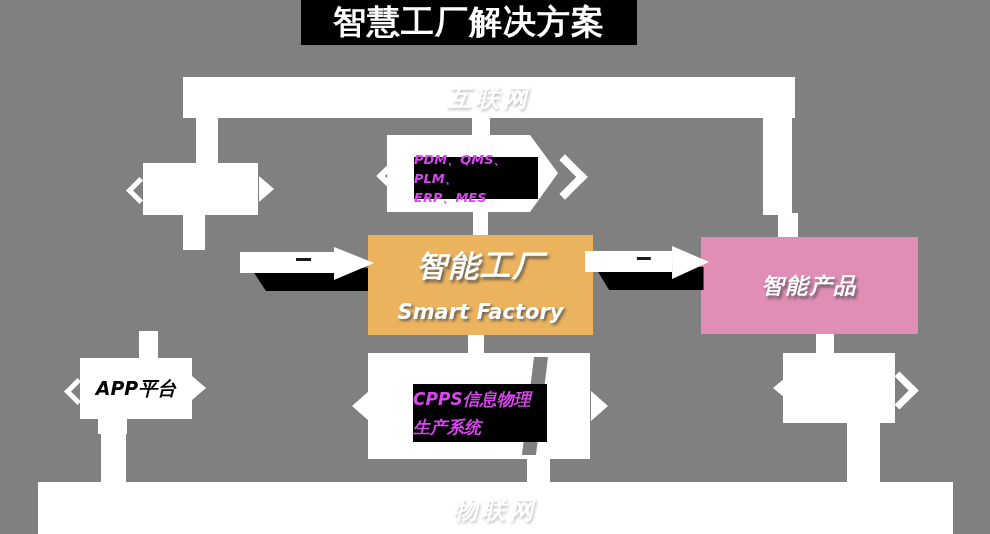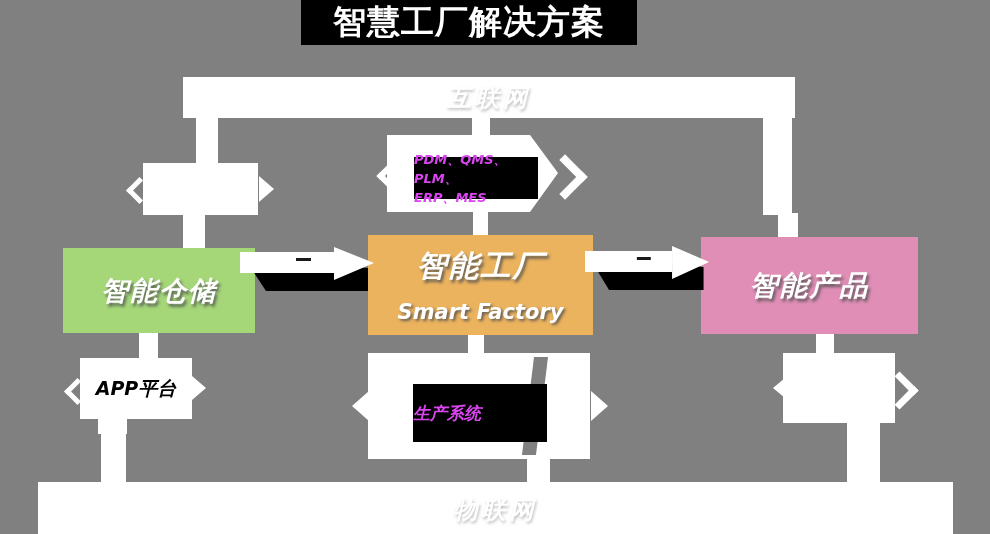--- a/index.html
+++ b/index.html
@@ -14,21 +14,21 @@
   #title{position:absolute;left:301px;top:0;width:336px;height:45px;background:#000000;color:#ffffff;
          font-size:33px;font-weight:bold;letter-spacing:1px;display:flex;align-items:center;justify-content:center;z-index:6;}
   .box{position:absolute;display:flex;flex-direction:column;align-items:center;justify-content:center;z-index:3;}
   .box-label{color:#ffffff;font-weight:bold;font-style:italic;text-shadow:2px 3px 3px rgba(80,80,80,0.85);}
   .box-sublabel{color:#ffffff;font-weight:bold;font-style:italic;font-size:21px;text-shadow:2px 2px 3px rgba(80,80,80,0.85);}
   #box-warehouse{left:63px;top:248px;width:192px;height:85px;background:#a5d779;}
   #box-warehouse .box-label{font-size:27px;letter-spacing:2px;}
   #box-factory{left:368px;top:235px;width:225px;height:100px;background:#ecb35e;gap:13px;}
   #box-factory .box-label{font-size:30px;letter-spacing:2px;}
   #box-product{left:701px;top:237px;width:217px;height:97px;background:#e08eb6;}
-  #box-product .box-label{font-size:28px;letter-spacing:2px;}
+  #box-product .box-label{font-size:22px;letter-spacing:2px;}
   .shape{position:absolute;z-index:3;}
   .shape .rect{position:absolute;background:#ffffff;}
   .tipL,.tipR,.bigtri{position:absolute;width:0;height:0;}
   .tipL{border-top:13px solid transparent;border-bottom:13px solid transparent;border-right:15px solid #ffffff;}
   .tipR{border-top:13px solid transparent;border-bottom:13px solid transparent;border-left:15px solid #ffffff;}
   .chev{position:absolute;border-top:6px solid #ffffff;border-right:6px solid #ffffff;}
   .chevR{transform:rotate(45deg);}
   .chevL{transform:rotate(-135deg);}
   .shape-label-dark{position:absolute;color:#000000;font-weight:bold;font-style:italic;text-align:center;}
   .blackbox{position:absolute;background:#000000;color:#d946ef;font-weight:bold;font-style:italic;
@@ -121,33 +121,31 @@
     <div class="tipR"></div>
     <div class="shape-label-dark">APP平台</div>
   </div>
 
   <div class="shape" id="shape-cpps">
     <div class="rect"></div>
     <div class="tipL"></div>
     <div class="tipR"></div>
     <div class="notch"></div>
     <div class="blackbox">
+      <span>CPPS信息物理</span>
       <span>生产系统</span>
     </div>
   </div>
 
   <div class="shape" id="shape-blank">
     <div class="rect"></div>
     <div class="tipL"></div>
     <div class="chev chevR"></div>
   </div>
 
-  <div class="box" id="box-warehouse">
-    <span class="box-label">智能仓储</span>
-  </div>
   <div class="box" id="box-factory">
     <span class="box-label">智能工厂</span>
     <span class="box-sublabel">Smart Factory</span>
   </div>
   <div class="box" id="box-product">
     <span class="box-label">智能产品</span>
   </div>
 
   <div class="flow-arrow" id="arrow-1">
     <svg viewBox="0 0 136 50" preserveAspectRatio="none">

